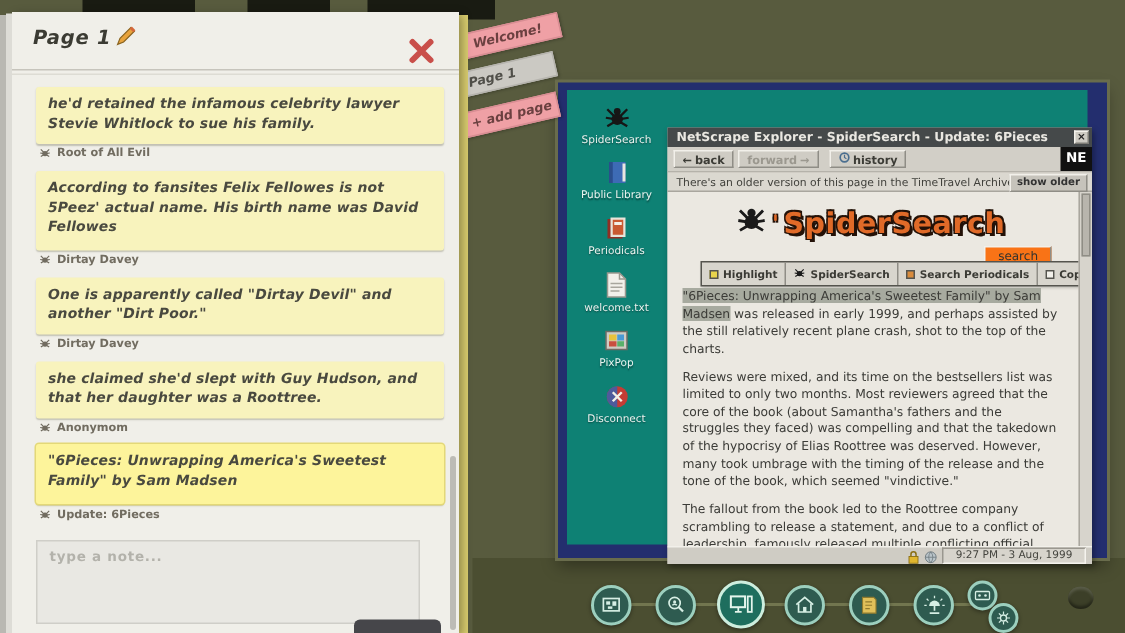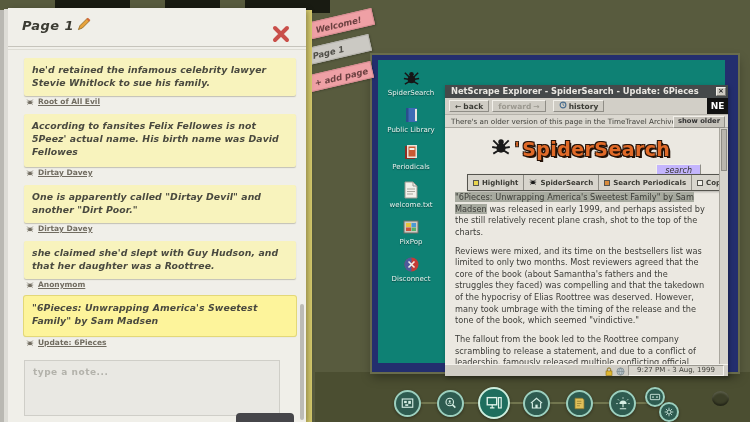--- a/index.html
+++ b/index.html
@@ -52,23 +52,23 @@
   .logo-row{position:absolute;left:0;top:8px;width:270px;display:flex;justify-content:center;align-items:center;gap:3px;}
   .logo-text{font-size:19px;font-weight:800;letter-spacing:.4px;color:#e06a28;
              text-shadow:-1px -1px 0 #241208,1px -1px 0 #241208,-1px 1px 0 #241208,1px 1px 0 #241208,2px 2px 0 #241208;}
   .logo-mark{font-size:15px;font-weight:800;color:#e06a28;
              text-shadow:-1px -1px 0 #241208,1px -1px 0 #241208,-1px 1px 0 #241208,1px 1px 0 #241208;}
   .search-row{position:absolute;left:0;top:36px;width:270px;height:18px;}
   .query{position:absolute;left:118px;top:16px;width:105px;background:transparent;border:none;outline:none;
          border-bottom:7px solid #3b82f6;font-family:"DejaVu Sans",sans-serif;
          font-size:11px;font-weight:700;color:#2e2e2a;padding:0;}
   .clear-x{position:absolute;left:232px;top:2px;font-size:10px;font-weight:700;color:#55534c;cursor:pointer;}
-  .search-btn{position:absolute;right:14px;top:0;height:14px;background:#c4b5fd;
+  .search-btn{position:absolute;right:14px;top:0;height:14px;background:#f97316;
               border:1px solid;border-color:#f2f0ea #8f8d86 #8f8d86 #f2f0ea;font-size:8px;
-              color:#33332e;line-height:12px;padding:0 8px;cursor:pointer;font-style:italic;}
+              color:#33332e;line-height:12px;padding:0 8px;cursor:pointer;}
   .sel-toolbar{position:absolute;left:22px;top:46px;height:15px;display:flex;background:#d8d5cd;
                border:1px solid #55544e;box-shadow:1px 1px 2px rgba(0,0,0,.25);}
   .sel-btn{display:flex;align-items:center;gap:3px;font-size:7px;font-weight:700;color:#3a3a34;
            padding:0 5px;border-right:1px solid #8f8d86;cursor:pointer;white-space:nowrap;}
   .sel-btn:last-child{border-right:none;}
   .chip{width:6px;height:6px;border:1px solid #55544e;box-sizing:border-box;display:inline-block;}
   .article{position:absolute;left:10px;top:64px;width:250px;font-size:8.2px;line-height:1.42;
            color:#3c3c38;}
   .article p{margin:0 0 7px 0;}
   .sel{background:#a7aa9f;}
@@ -88,21 +88,21 @@
   .nb-header{position:absolute;left:0;top:0;width:298px;height:38px;border-bottom:1px solid #c6c4bc;}
   .nb-title{position:absolute;left:14px;top:10px;font-size:13px;font-weight:700;color:#3b3b33;
             letter-spacing:.5px;font-style:italic;}
   .nb-rule2{position:absolute;left:0;top:41px;width:298px;height:1px;background:#dddcd4;}
   .note{position:absolute;left:16px;width:256px;background:#f8f3bd;border-radius:2px;
         padding:5px 8px;font-size:9.3px;font-weight:700;color:#49493f;line-height:1.4;
         letter-spacing:.1px;box-shadow:0 1px 1px rgba(90,85,60,.3);cursor:pointer;font-style:italic;}
   .note.hl{background:#fdf49b;box-shadow:0 0 0 1px #e3d878,0 1px 1px rgba(90,85,60,.3);}
   .src{position:absolute;left:18px;display:flex;align-items:center;gap:4px;font-size:7.5px;
        font-weight:700;color:#716c60;cursor:pointer;}
-  .src .t{text-decoration:underline;}
+  .src .t{}
   .note-input{position:absolute;left:16px;top:352px;width:256px;height:56px;background:#e9e8e3;
               border:1px solid #cfcec8;resize:none;font-family:"DejaVu Sans",sans-serif;
               font-size:9px;font-weight:700;color:#49493f;padding:6px 8px;box-sizing:border-box;}
   .note-input::placeholder{color:#b3b2ab;letter-spacing:.5px;}
   .add-note-btn{position:absolute;left:228px;top:405px;width:58px;height:20px;background:#46464a;
                 border-radius:4px;cursor:pointer;}
   .nb-scroll{position:absolute;left:292px;top:296px;width:4px;height:116px;background:#bcbbb5;
              border-radius:2px;cursor:grab;}
   .close-x{position:absolute;left:263px;top:16px;width:20px;height:20px;cursor:pointer;}
 

